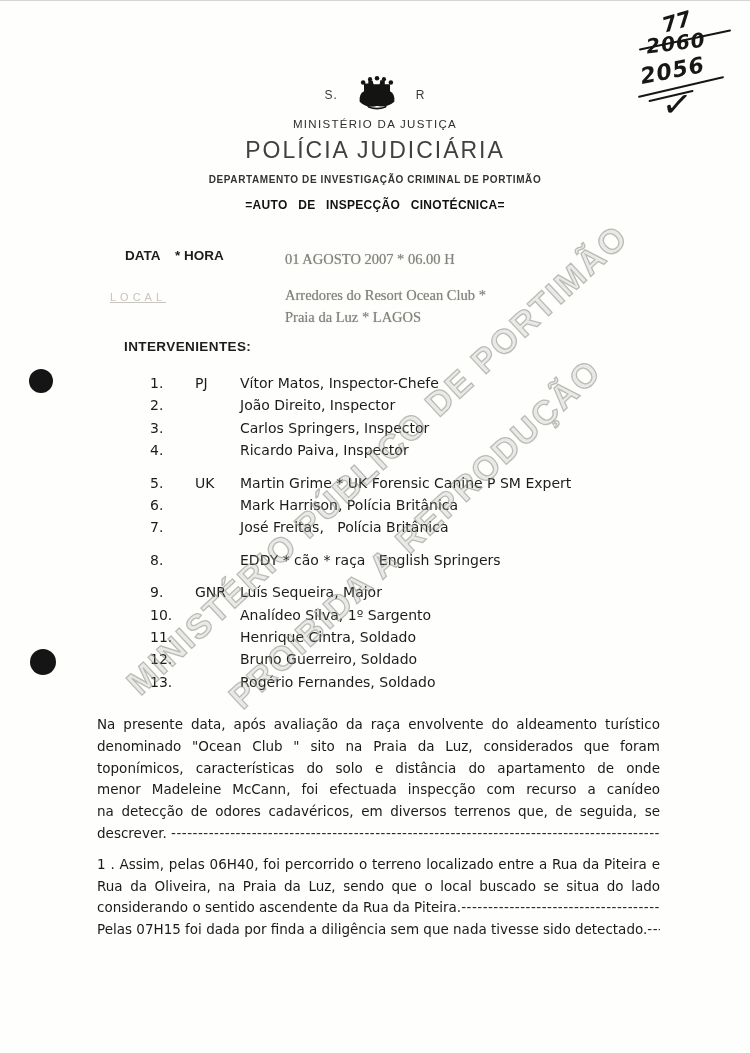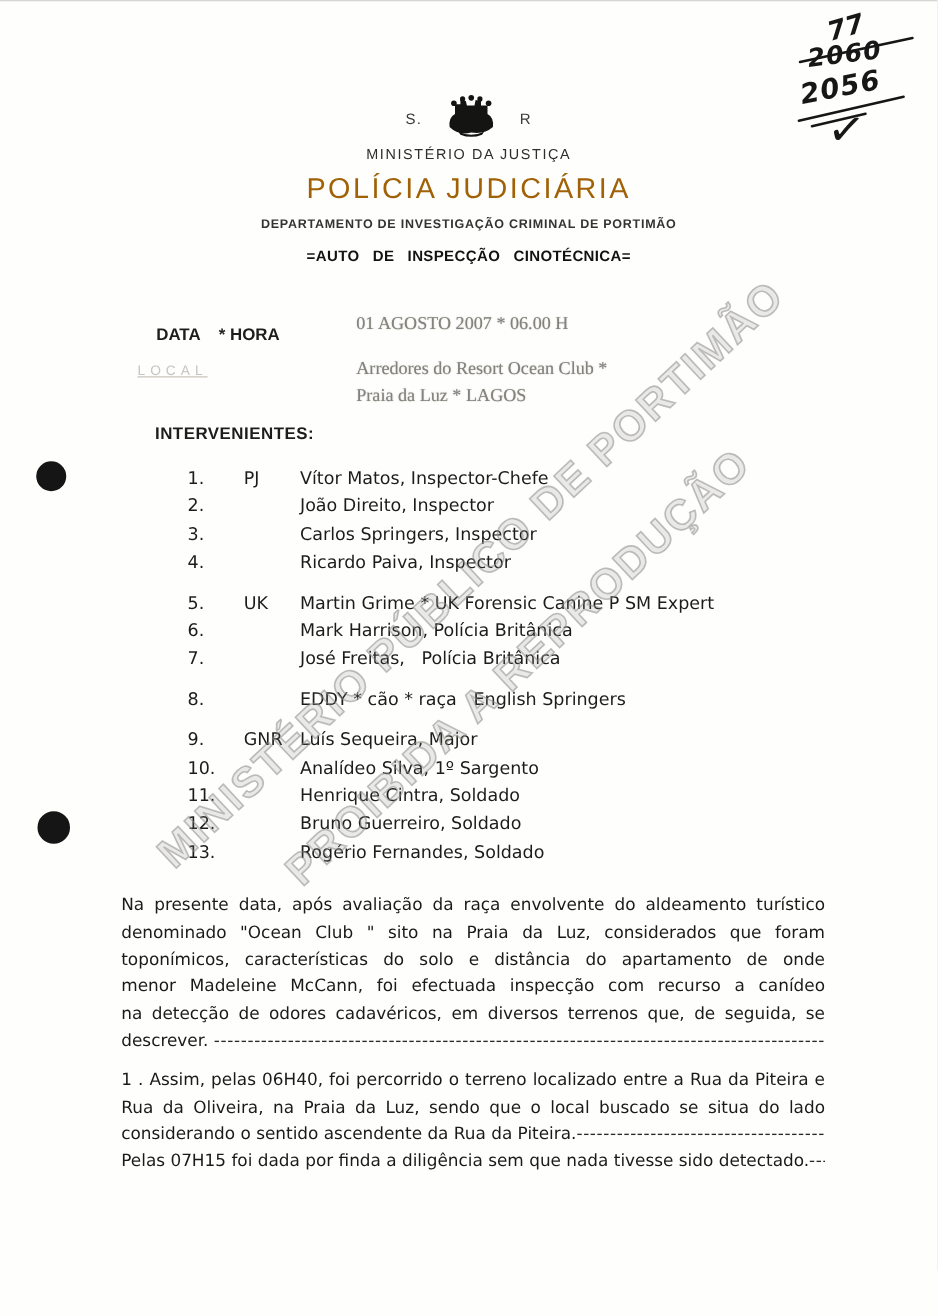--- a/index.html
+++ b/index.html
@@ -24,29 +24,29 @@
   
   .punch { position:absolute; background:#151515; border-radius:50%; }
   #punch1 { left:29px; top:369px; width:24px; height:24px; }
   #punch2 { left:30px; top:649px; width:26px; height:26px; }
 
   
   .header { position:absolute; top:76px; left:0; width:100%; text-align:center; font-family:"Liberation Sans", sans-serif; }
   .crest-row { display:flex; justify-content:center; align-items:center; gap:13px; height:38px; }
   .crest-side { font-size:12px; color:#3a3a38; letter-spacing:1px; }
   .ministry { margin-top:4px; font-size:11.5px; font-weight:normal; letter-spacing:1.3px; color:#2e2e2c; }
-  .org-name { margin-top:7px; font-size:23px; font-weight:500; letter-spacing:2px; color:#a16207; }
+  .org-name { margin-top:7px; font-size:23px; font-weight:500; letter-spacing:2px; color:#404040; }
   .dept { margin-top:10px; font-size:10px; font-weight:bold; letter-spacing:0.6px; color:#333331; }
   .doc-title { margin-top:13px; font-size:12px; font-weight:bold; word-spacing:7px; letter-spacing:0.3px; color:#121212; }
 
   
   .meta-label { position:absolute; left:110px; font-family:"Liberation Sans", sans-serif; font-weight:bold; font-size:13.5px; white-space:pre; color:#1d1d1b; }
   .meta-label.faded { font-weight:normal; font-size:11px; letter-spacing:4px; color:#c7c5bc; }
   .meta-value { position:absolute; left:285px; font-family:"Liberation Serif", serif; font-size:14.5px; color:#84827a; text-shadow:0 0 1px rgba(130,128,120,.65); white-space:pre; }
-  #data-label { top:260px;padding-left:15px; }
+  #data-label { top:248px;padding-left:15px; }
   #data-value { top:251px; }
   #local-label { top:291px;text-decoration:underline; }
   #local-v1 { top:287px; }
   #local-v2 { top:309px; }
   #intervenientes-label { top:339px; letter-spacing:0.4px;margin-left:14px; }
 
   
   .list { position:absolute; left:150px; top:372px; }
   .row { display:flex; height:22.4px; line-height:22.4px; font-size:14px; color:#1c1c1a; }
   .row.gap { margin-top:10px; }

